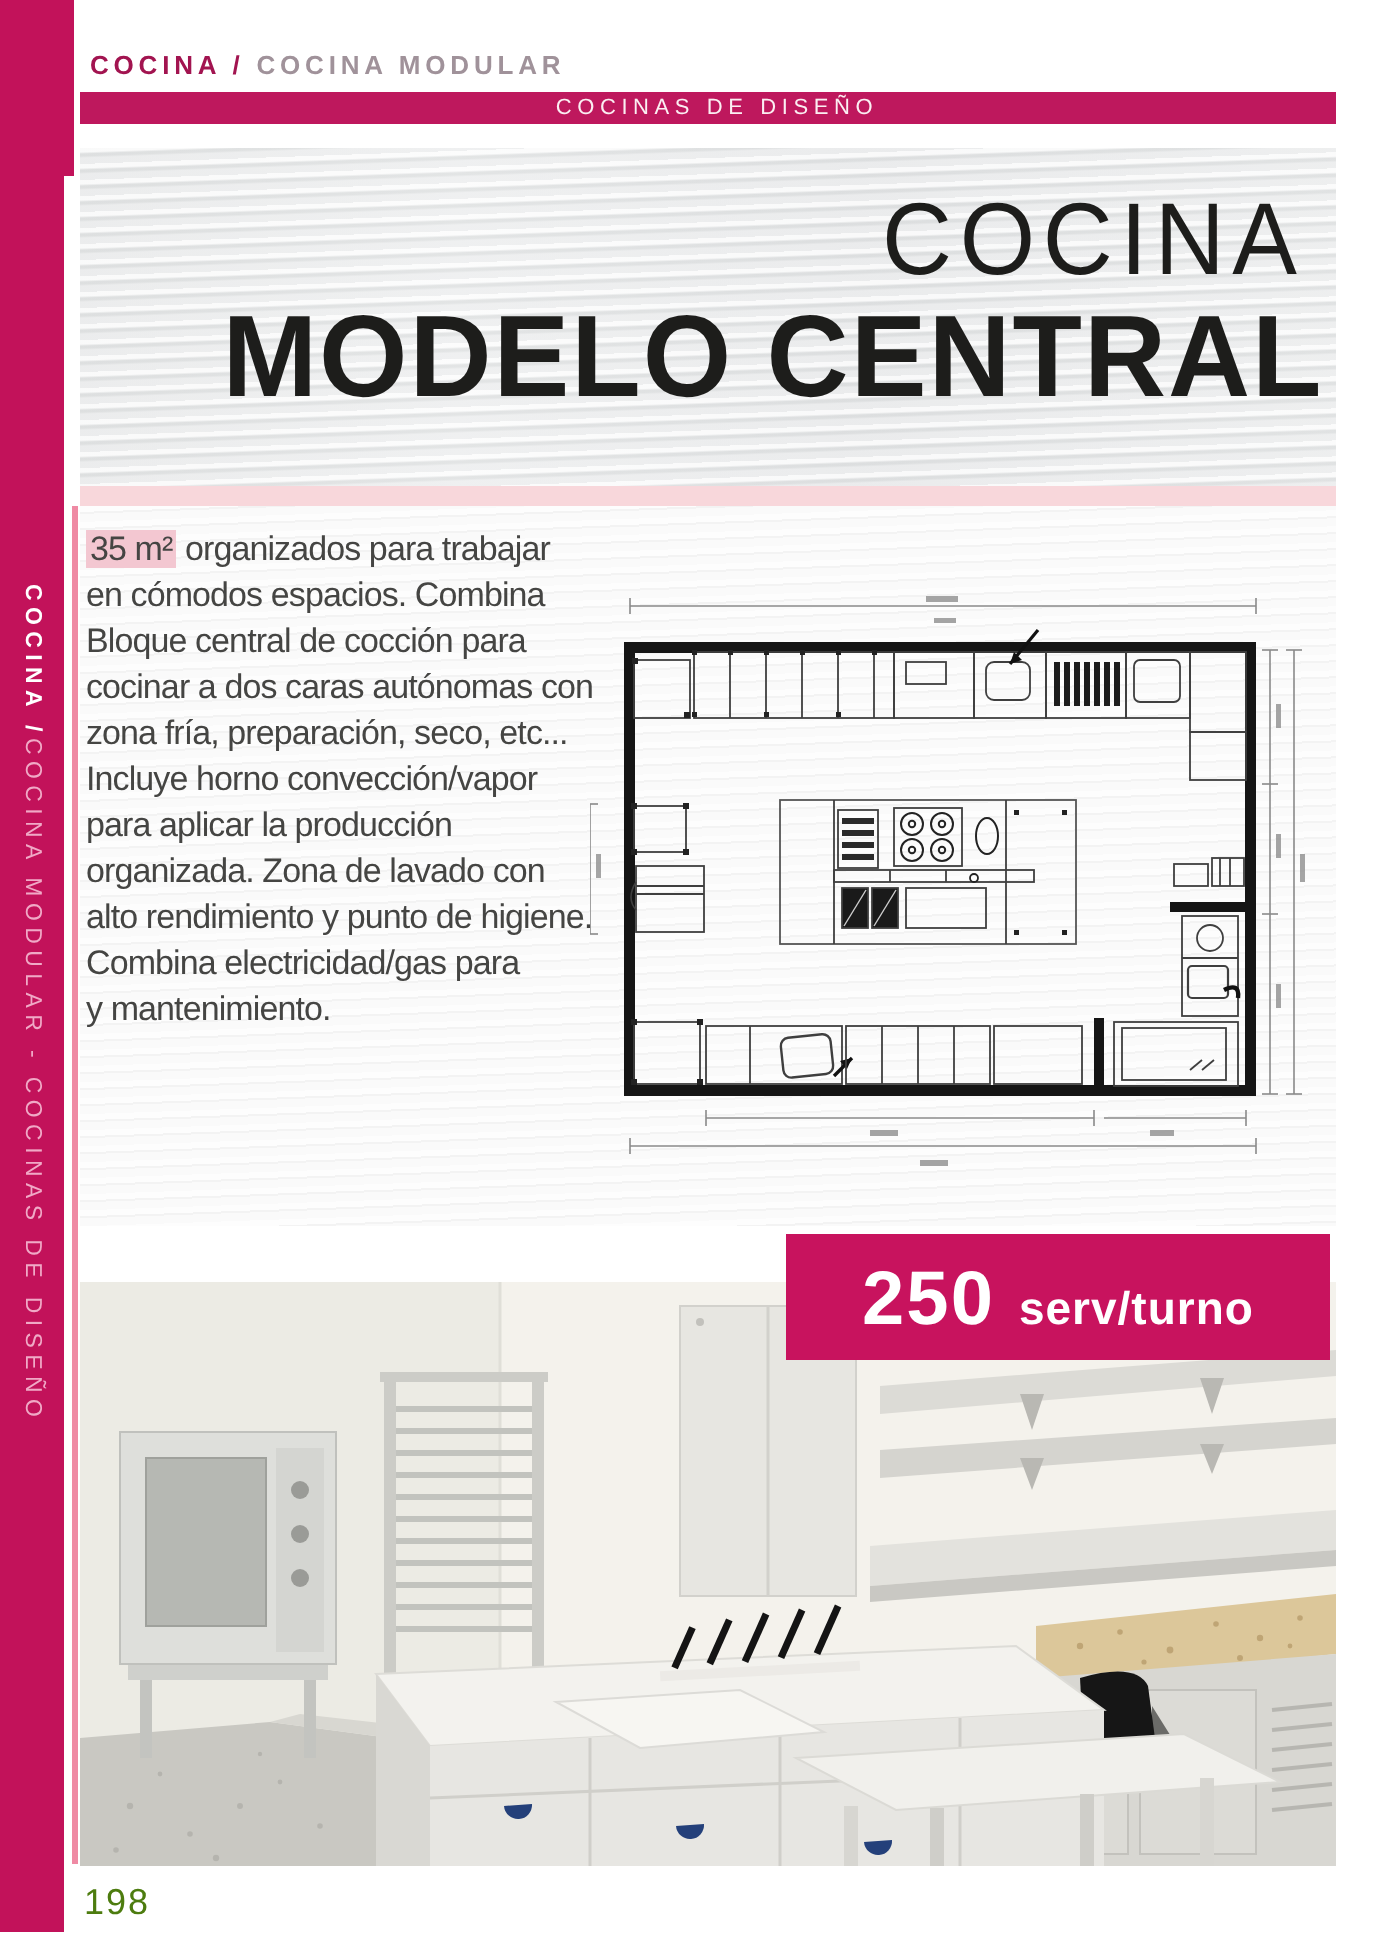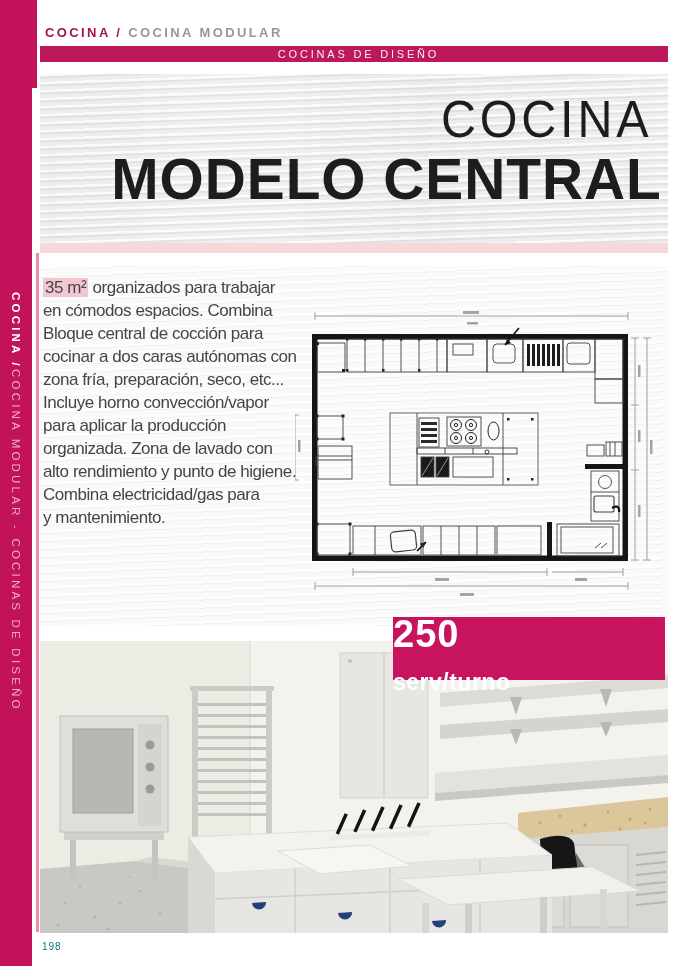--- a/index.html
+++ b/index.html
@@ -35,42 +35,42 @@
               repeating-linear-gradient(178deg, rgba(255,255,255,.75) 0 2px, rgba(208,211,212,.45) 3px 4px, rgba(237,238,239,.6) 5px 8px),
               linear-gradient(90deg,#e9eaea,#f2f3f3 30%,#e7e8e9 62%,#eeefef);
             text-align:right; color:#1d1d1b; }
   .banner-line1 { margin-top:18px; font-size:51px; font-weight:300; letter-spacing:4px;
                   line-height:56px; transform:scaleX(0.95); }
   .banner-line2 { font-size:58px; font-weight:bold; letter-spacing:1px; line-height:62px;
                   transform:scaleX(0.98); }
 
   .pink-strip { position:absolute; left:0; top:243px; width:628px; height:10px; background:#f8d7db; }
 
-  .mid-section { position:absolute; left:0; top:266px; width:628px; height:360px;
+  .mid-section { position:absolute; left:0; top:253px; width:628px; height:360px;
                  background:repeating-linear-gradient(178deg, #fdfdfd 0 3px, #f3f3f3 3px 4px, #fafafa 4px 8px); }
 
   
   .desc { position:absolute; left:3px; top:10px; width:270px; color:#454543;
           font-size:17px; letter-spacing:-0.45px; line-height:23px; white-space:nowrap; }
   .hl { background:#f3c7d1; padding:0 2px; }
 
   
   .plan-wrap { position:absolute; left:255px; top:44px; width:370px; height:300px; }
 
   
   .badge { position:absolute; left:353px; top:617px; width:272px; height:63px; background:#c8135e;
            display:flex; align-items:baseline; justify-content:center; gap:12px; color:#ffffff;
-           padding-top:10px; z-index:5;flex-direction:column; }
+           padding-top:10px; z-index:5; }
   .badge-value { font-size:38px; font-weight:bold; line-height:46px; letter-spacing:1px; }
   .badge-unit  { font-size:23px; font-weight:bold; letter-spacing:0.5px; }
 
   
   .photo-wrap { position:absolute; left:0; top:641px; width:628px; height:292px; overflow:hidden; }
 
-  .page-num { position:absolute; left:2px; top:941px; font-size:10px; color:#0f766e; letter-spacing:1px; }
+  .page-num { position:absolute; left:2px; top:941px; font-size:18px; color:#4d7c0f; letter-spacing:1px; }
 
   svg { display:block; }
 </style>
 </head>
 <body>
 
 <div class="side-topblock"></div>
 <div class="side-bar"></div>
 <div class="side-vtext">
     <b>COCINA / </b>

